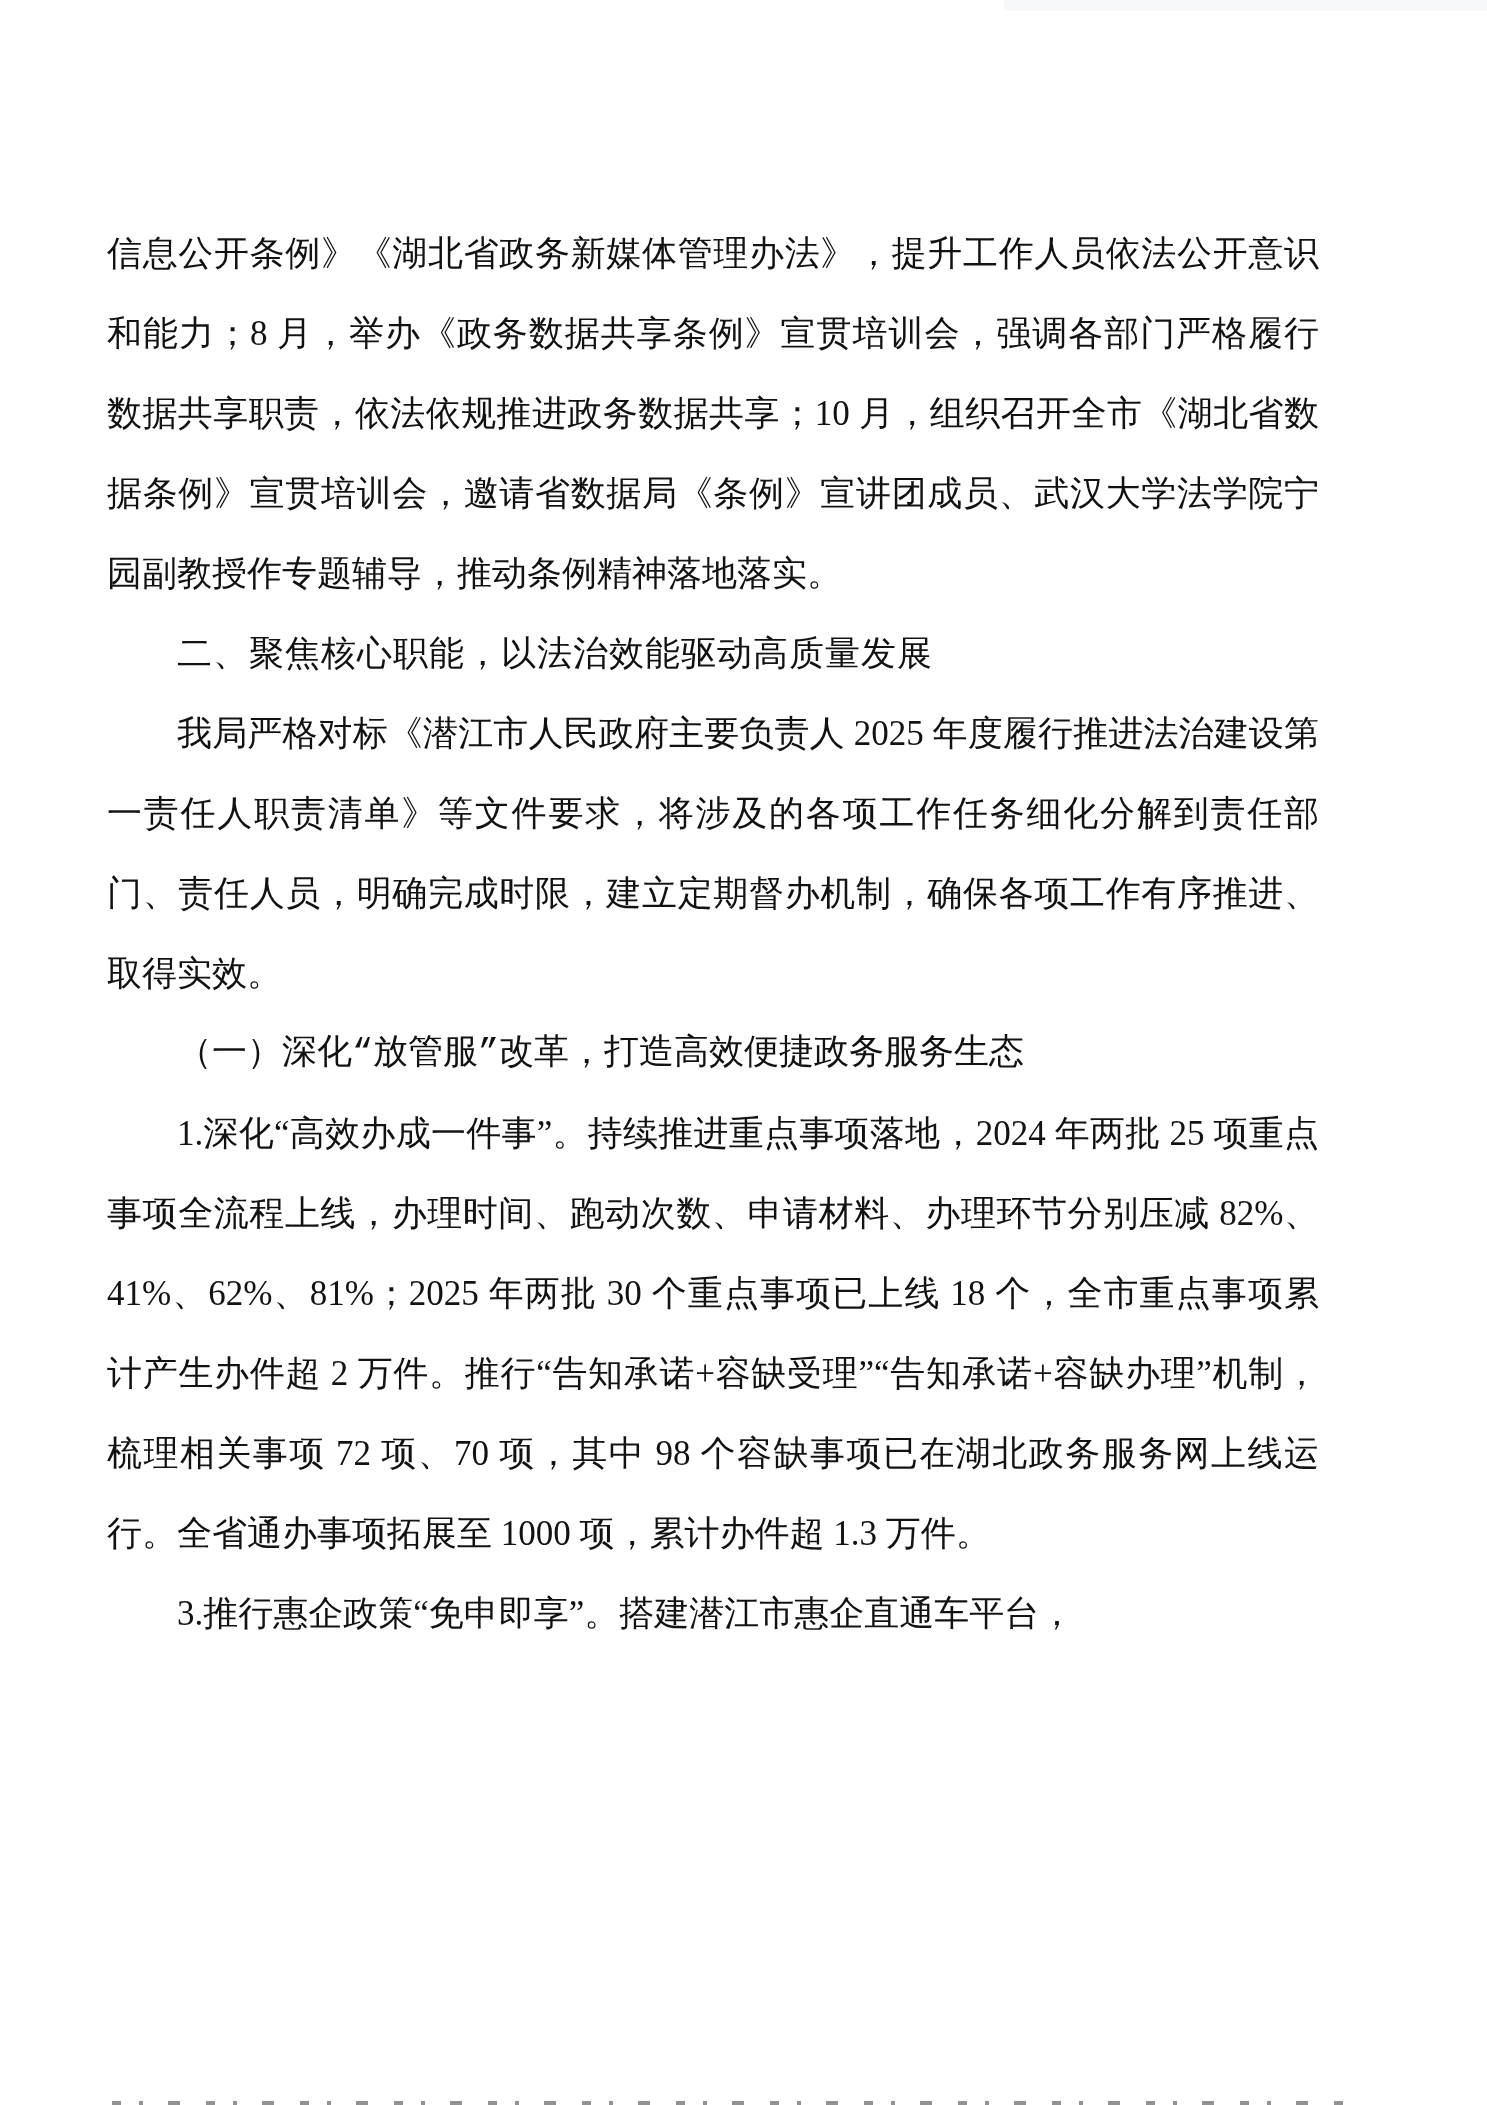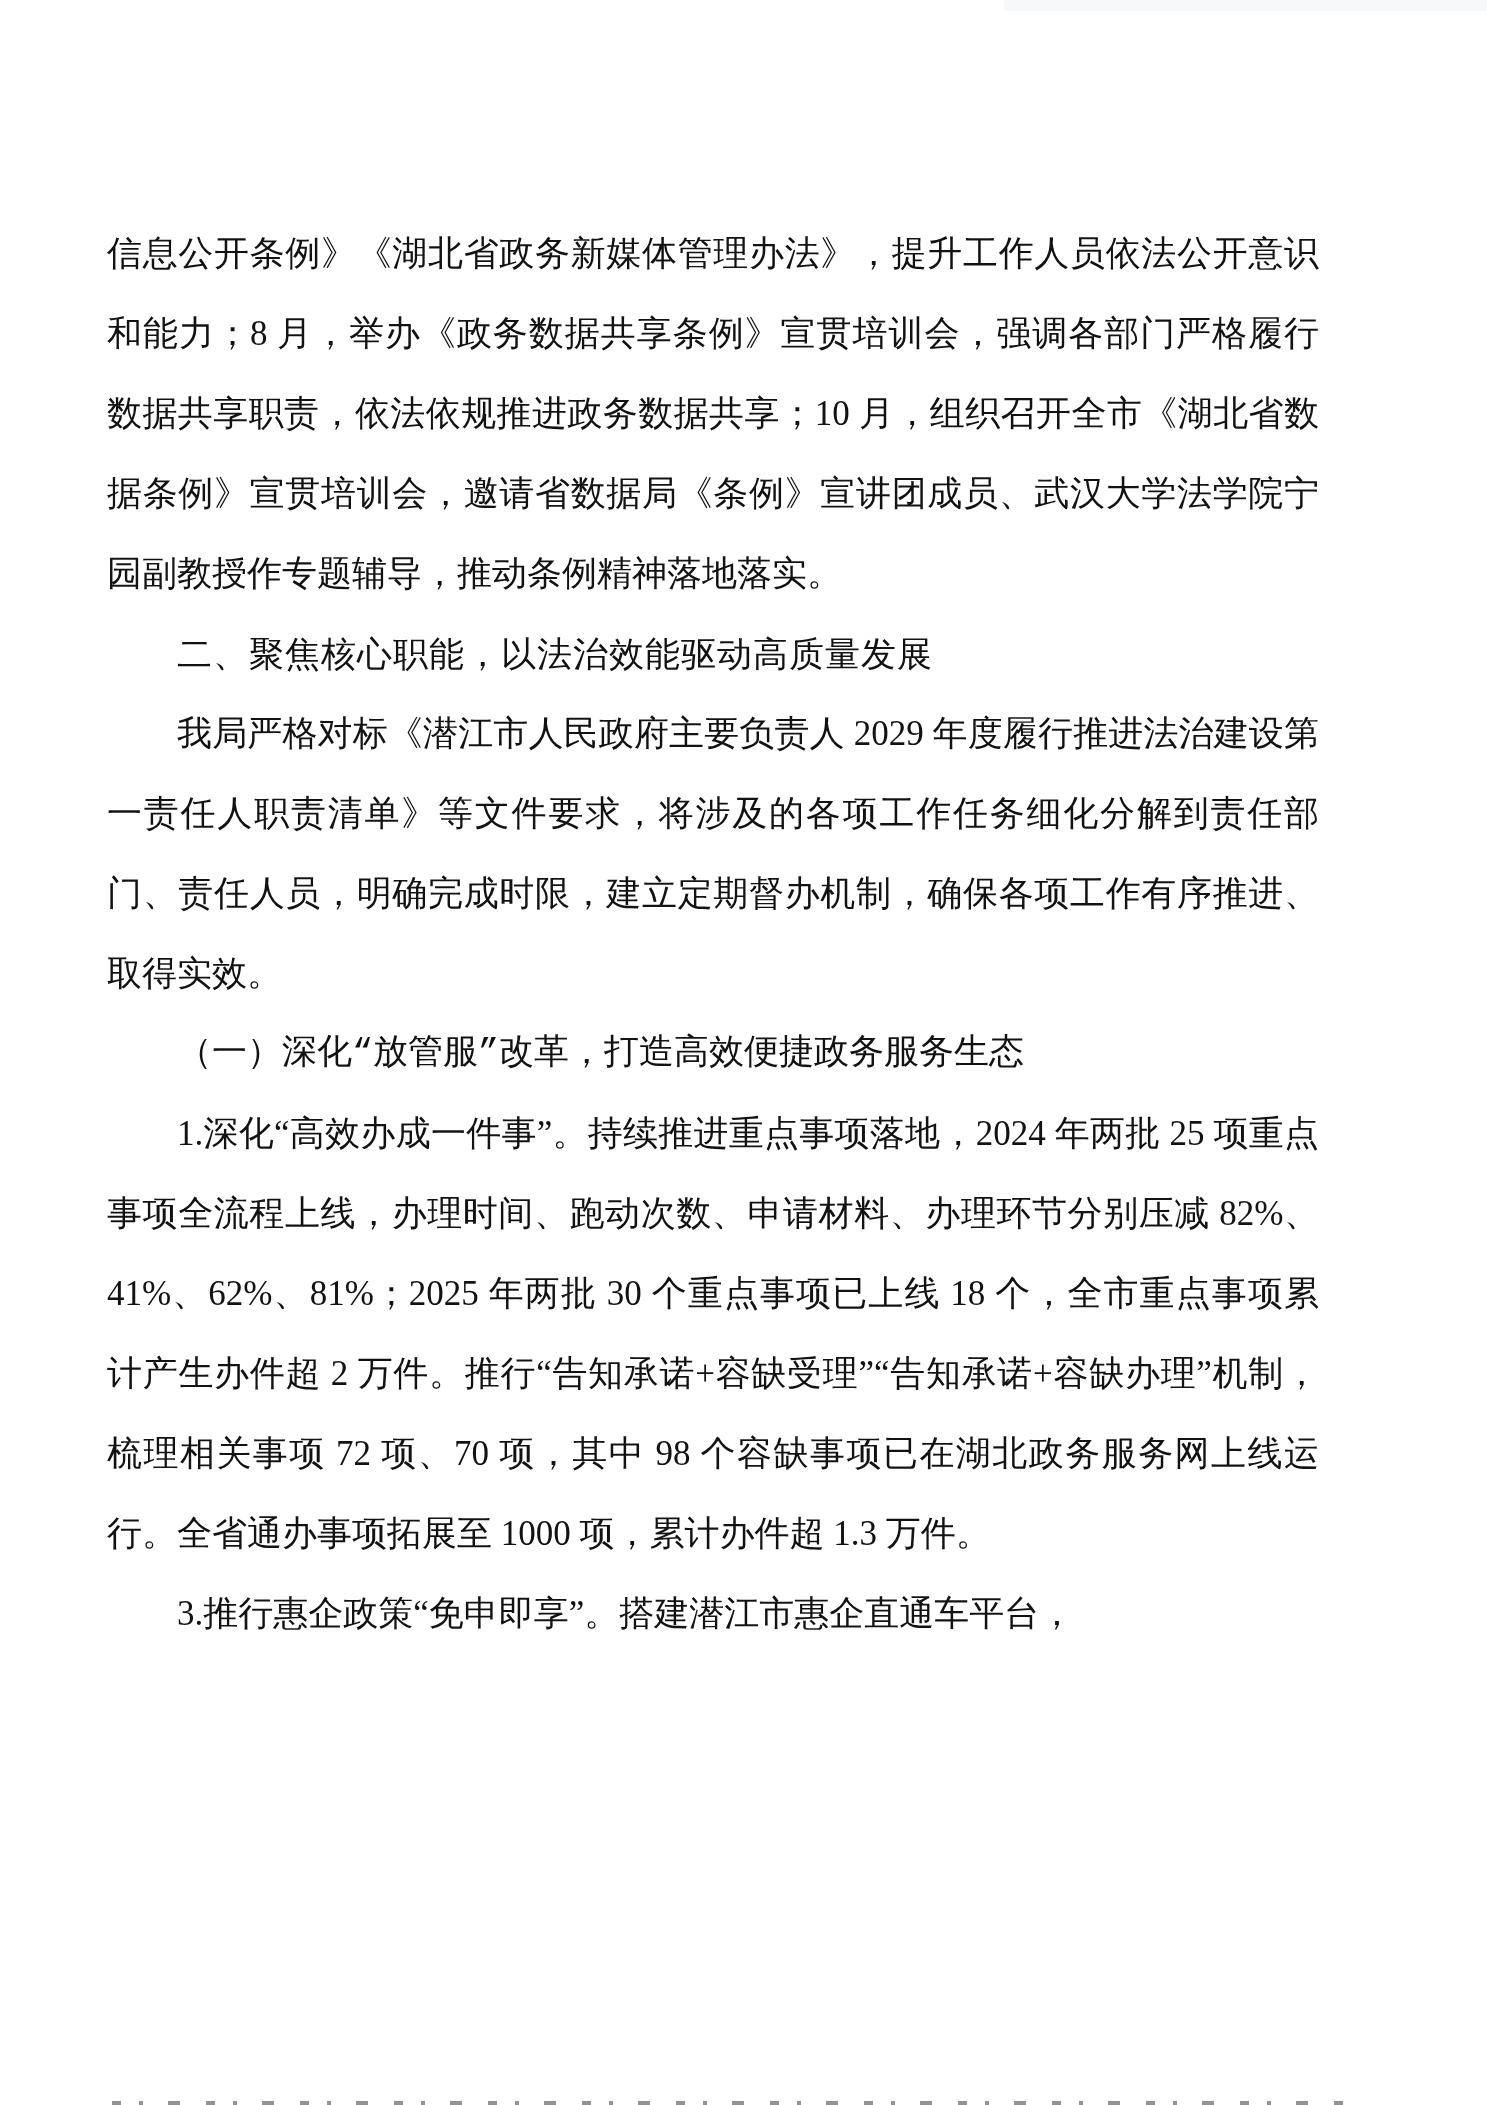--- a/index.html
+++ b/index.html
@@ -45,21 +45,21 @@
     font-weight: normal;
   }
   .para {
     text-indent: 2em;
   }
   .para.no-indent {
     text-indent: 0;
   }
   
   .heading-hei {
-    font-family: Liberation Sans, sans-serif;
+    font-family: Liberation Serif, serif;
     font-weight: 700;
     text-indent: 2em;
     letter-spacing: 1px;
   }
   
   .heading-kai {
     font-family: Liberation Mono, monospace;
     font-weight: 700;
     text-indent: 2em;
   }
@@ -91,21 +91,21 @@
 <div class="page">
 
   <div class="scan-strip"></div>
 
   <div class="doc">
 
     <p class="para no-indent">信息公开条例》《湖北省政务新媒体管理办法》，提升工作人员依法公开意识和能力；8 月，举办《政务数据共享条例》宣贯培训会，强调各部门严格履行数据共享职责，依法依规推进政务数据共享；10 月，组织召开全市《湖北省数据条例》宣贯培训会，邀请省数据局《条例》宣讲团成员、武汉大学法学院宁园副教授作专题辅导，推动条例精神落地落实。</p>
 
     <h2 class="heading-hei">二、聚焦核心职能，以法治效能驱动高质量发展</h2>
 
-    <p class="para">我局严格对标《潜江市人民政府主要负责人 2029 年度履行推进法治建设第一责任人职责清单》等文件要求，将涉及的各项工作任务细化分解到责任部门、责任人员，明确完成时限，建立定期督办机制，确保各项工作有序推进、取得实效。</p>
+    <p class="para">我局严格对标《潜江市人民政府主要负责人 2025 年度履行推进法治建设第一责任人职责清单》等文件要求，将涉及的各项工作任务细化分解到责任部门、责任人员，明确完成时限，建立定期督办机制，确保各项工作有序推进、取得实效。</p>
 
     <h3 class="heading-kai">（一）深化“放管服”改革，打造高效便捷政务服务生态</h3>
 
     <p class="para"><span class="lead-bold">1.深化“高效办成一件事”。</span><span>持续推进重点事项落地，2024 年两批 25 项重点事项全流程上线，办理时间、跑动次数、申请材料、办理环节分别压减 82%、41%、62%、81%；2025 年两批 30 个重点事项已上线 18 个，全市重点事项累计产生办件超 2 万件。推行“告知承诺+容缺受理”“告知承诺+容缺办理”机制，梳理相关事项 72 项、70 项，其中 98 个容缺事项已在湖北政务服务网上线运行。全省通办事项拓展至 1000 项，累计办件超 1.3 万件。</span></p>
 
     <p class="para"><span class="lead-bold">3.推行惠企政策“免申即享”。</span><span>搭建潜江市惠企直通车平台，</span></p>
 
   </div>
 
   <div class="clipped-next-line"></div>

